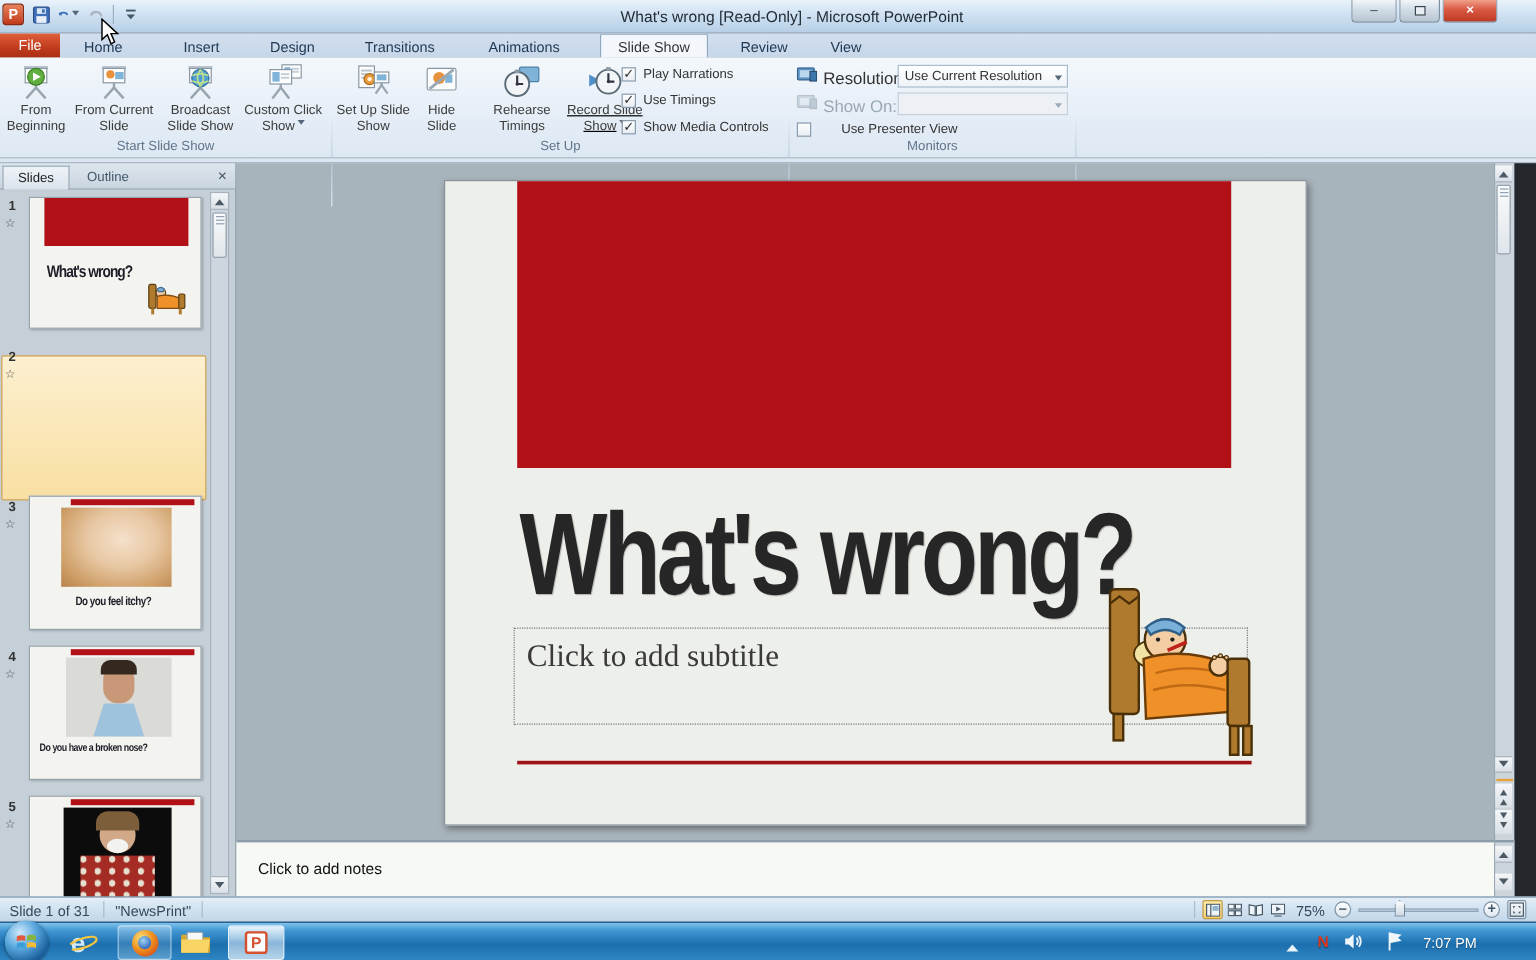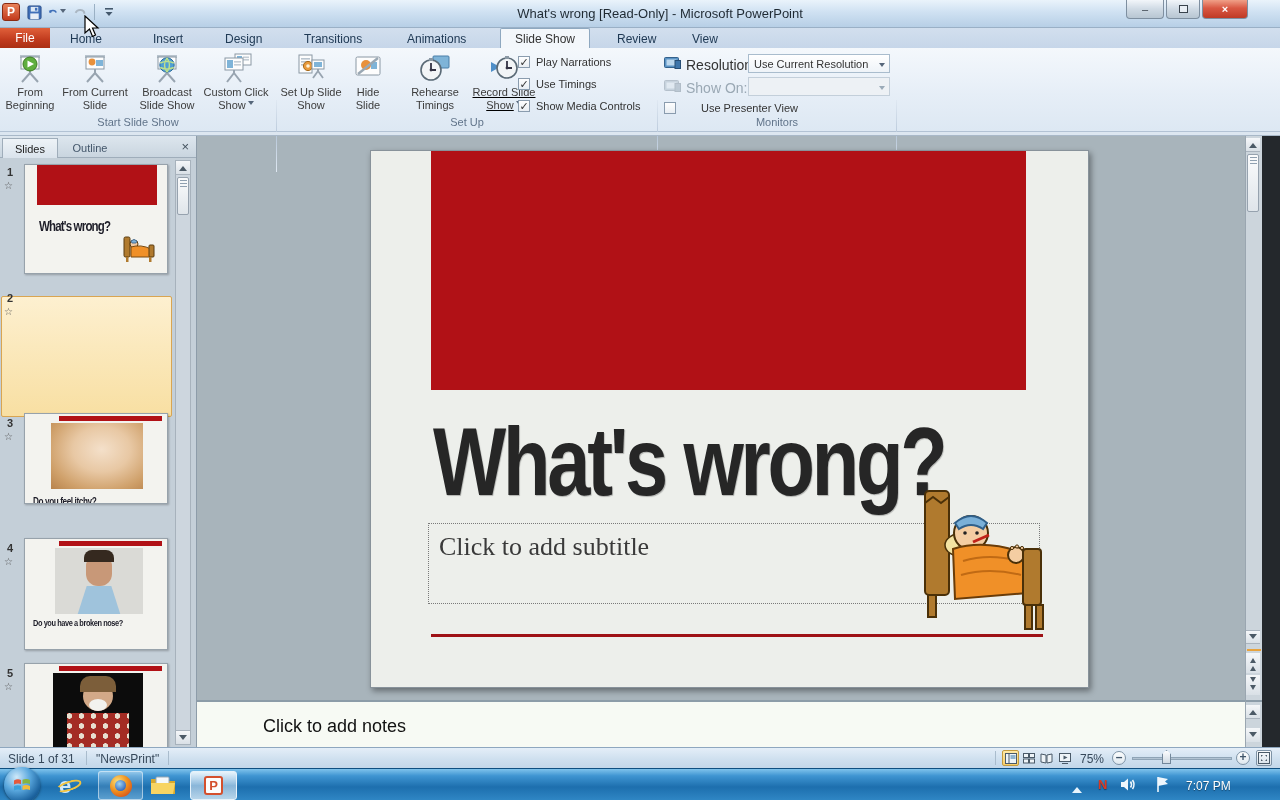--- a/index.html
+++ b/index.html
@@ -79,21 +79,21 @@
   .subtitle-text { position:absolute; left:10px; top:8px; font-family:"Liberation Serif", serif; font-size:26px; color:#3a3a3a; }
   .redline { position:absolute; left:60px; top:483px; width:612px; height:3px; background:#9e1115; }
 
   
   .v-scroll { position:absolute; left:1245px; top:136px; width:17px; height:564px; background:#ccd5dc; border-left:1px solid #9aa6b0; }
   .dark-strip { position:absolute; left:1262px; top:136px; width:18px; height:611px; background:#24282c; }
   .orange-rule { position:absolute; left:1px; width:14px; height:2px; background:#e8a33d; }
 
   
   .notes { position:absolute; left:197px; top:700px; width:1048px; height:47px; background:#f7faf4; border-top:2px solid #8c9ca8; }
-  .notes-text { position:absolute; left:18px; top:14px; font-size:18px; color:#111;margin-left:48px; }
+  .notes-text { position:absolute; left:18px; top:14px; font-size:13px; color:#111; }
   .notes-scroll { position:absolute; left:1245px; top:700px; width:17px; height:47px; background:#ccd5dc; border-left:1px solid #9aa6b0; border-top:2px solid #8c9ca8;}
 
   
   .statusbar { position:absolute; left:0; top:747px; width:1280px; height:21px;
     background:linear-gradient(#e4eef8,#cfe0ef 55%,#c3d7e9); border-top:1px solid #8ea7bf; font-size:12px; color:#36485a; }
   .st-sep { position:absolute; top:3px; width:1px; height:14px; background:#a9bccd; }
   .viewbtn { position:absolute; top:2px; width:17px; height:16px; display:flex; align-items:center; justify-content:center; border-radius:2px; }
   .viewbtn.active { background:linear-gradient(#fde9a8,#f8cf6a); border:1px solid #c49b3e; }
   .zoombtn { position:absolute; top:3px; width:14px; height:14px; border:1px solid #7e93a6; border-radius:50%;
     background:linear-gradient(#fdfefe,#dfe8ef); color:#41566a; font-size:12px; line-height:11px; text-align:center; font-weight:bold;}
@@ -355,21 +355,21 @@
         <rect x="26" y="22" width="2.5" height="5" fill="#b07a2e"></rect>
           <rect x="3" y="22" width="2.5" height="5" fill="#b07a2e"></rect>
       </svg>
     </div>
 
     <div class="thumb-num" style="left:7px;top:156px;">2</div>
     <div class="thumb-star" style="left:4px;top:170px;">☆</div>
 
     <div class="thumb-num" style="left:7px;top:281px;">3</div>
     <div class="thumb-star" style="left:4px;top:295px;">☆</div>
-    <div class="thumb" style="top:277px;height:91px;">
+    <div class="thumb" style="top:277px;height:112px;text-align:center;">
       <div class="redstrip" style="left:34px;right:5px;top:2px;height:5px;"></div>
       <div style="position:absolute;left:26px;top:9px;width:92px;height:66px;background:radial-gradient(ellipse at 55% 40%, #f4e0ca 0%, #e8c8a4 40%, #cfa06a 75%, #b8834c 100%);"></div>
       <div class="thumb-title" style="left:8px;top:82px;font-size:10px;width:150px;">Do you feel itchy?</div>
     </div>
 
     <div class="thumb-num" style="left:7px;top:406px;">4</div>
     <div class="thumb-star" style="left:4px;top:420px;">☆</div>
     <div class="thumb" style="top:402px;height:112px;">
       <div class="redstrip" style="left:34px;right:5px;top:2px;height:5px;"></div>
       <div style="position:absolute;left:30px;top:9px;width:88px;height:66px;background:#dadad6;overflow:hidden;">

